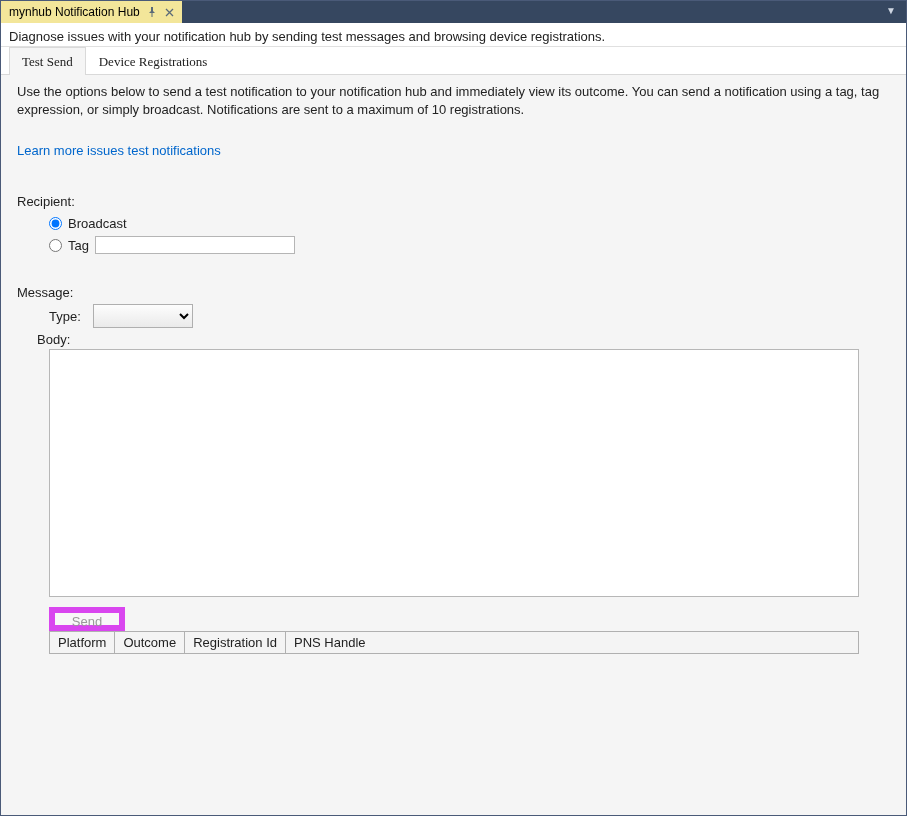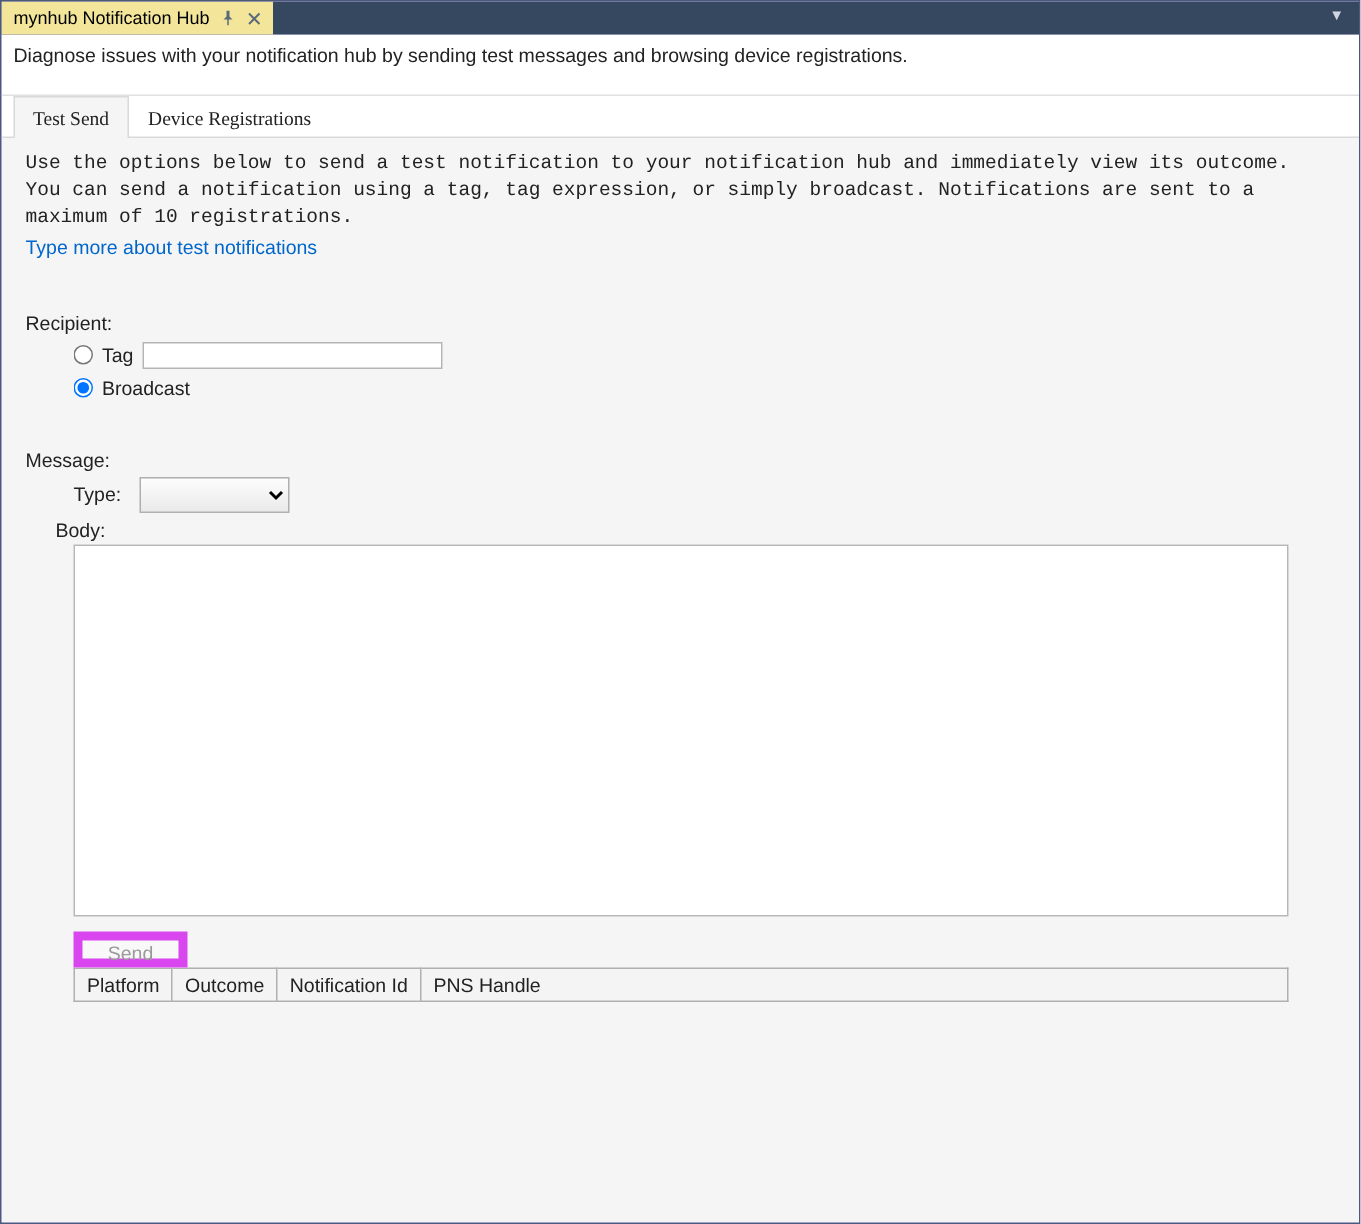--- a/index.html
+++ b/index.html
@@ -51,21 +51,21 @@
     right:6px;
     top:2px;
     color:#cfd6e2;
     font-size:10px;
     padding:2px 4px;
     cursor:pointer;
   }
   
   .desc-strip {
     background:#fff;
-    padding:6px 8px 19px 8px;
+    padding:6px 8px 2px 8px;
     border-bottom:1px solid #e0e0e0;
     font-size:13px;
   }
   
   .tabs {
     display:flex;
     background:#fff;
     padding-left:8px;
     height:28px;
     border-bottom:1px solid #d9d9d9;
@@ -85,21 +85,21 @@
     background:#f5f5f5;
     border-color:#d9d9d9;
   }
   
   .content {
     flex:1;
     padding:8px 16px 12px 16px;
     overflow:auto;
     background:#f5f5f5;
   }
-  .intro { line-height:1.4; margin-bottom:2px;font-family:Liberation Mono, monospace; }
+  .intro { line-height:1.4; margin-bottom:24px; }
   .learn-link { color:#0066cc; text-decoration:none; cursor:pointer; display:inline-block; margin-bottom:30px;}
   .section-label { margin: 6px 0 4px 0; }
   .radio-row { display:flex; align-items:center; gap:6px; margin:2px 0 2px 32px; height:20px;}
   .radio-row input[type=radio] { margin:0; }
   .tag-input {
     width:200px;
     height:18px;
     border:1px solid #b5b5b5;
     background:#fff;
     padding:0 3px;
@@ -187,32 +187,32 @@
     </div>
     <div class="tab">
       <span>Device Registrations</span>
     </div>
   </div>
 
   <div class="content">
 
     <div class="intro">Use the options below to send a test notification to your notification hub and immediately view its outcome. You can send a notification using a tag, tag expression, or simply broadcast. Notifications are sent to a maximum of 10 registrations.</div>
 
-    <a class="learn-link">Type more about test notifications</a>
+    <a class="learn-link">Learn more issues test notifications</a>
 
     
     <div class="section-label">Recipient:</div>
+    <div class="radio-row">
+      <input type="radio" name="recipient" checked="" style="">
+      <span>Broadcast</span>
+    </div>
     <div class="radio-row">
       <input type="radio" name="recipient" style="">
       <span>Tag</span>
       <input type="text" class="tag-input" value="" style="">
-    </div>
-    <div class="radio-row">
-      <input type="radio" name="recipient" checked="" style="">
-      <span>Broadcast</span>
     </div>
 
     
     <div class="msg-block">
       <div class="section-label">Message:</div>
       <div class="type-row">
         <span>Type:</span>
         <select class="type-select"></select>
       </div>
       <div class="body-label">Body:</div>
@@ -221,20 +221,20 @@
         <span>Send</span>
       </button>
     </div>
 
     
     <table class="result-table">
       <thead>
         <tr>
           <th>Platform</th>
           <th>Outcome</th>
-          <th>Notification Id</th>
+          <th>Registration Id</th>
           <th>PNS Handle</th>
         </tr>
       </thead>
     </table>
 
   </div>
 </div>
 
 </body></html>

